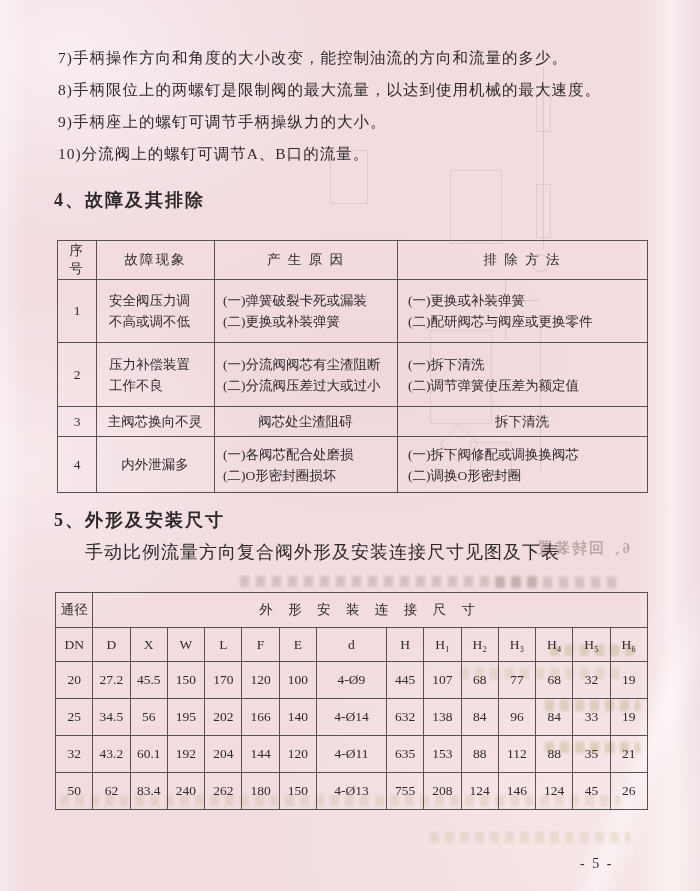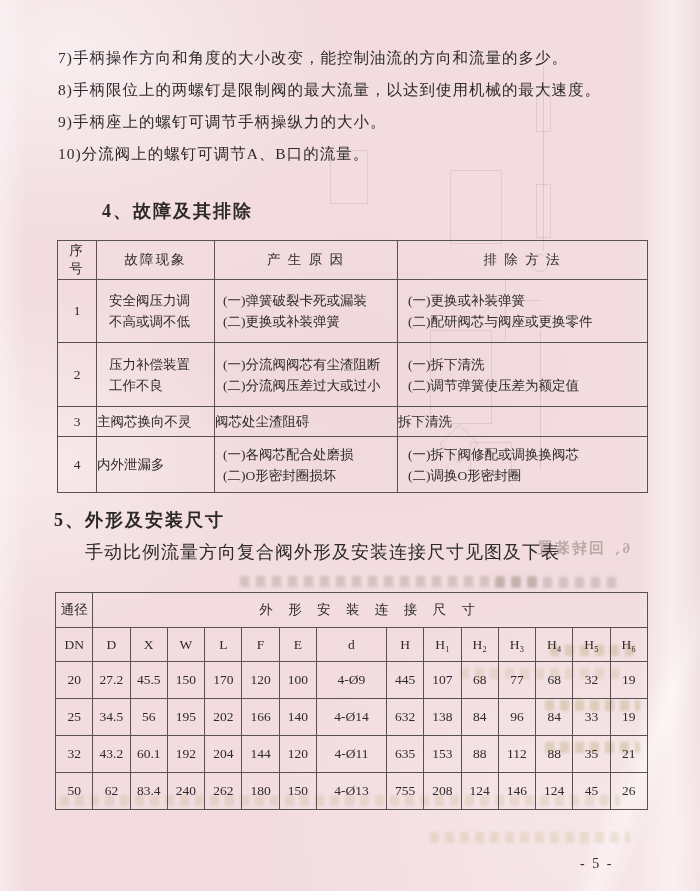--- a/index.html
+++ b/index.html
@@ -23,34 +23,34 @@
   .mirror-heading{position:absolute;left:470px;top:539px;width:160px;transform:scaleX(-1);
     font-weight:700;font-size:15px;letter-spacing:2px;color:rgba(128,110,98,.48);filter:blur(.5px);}
   .smudge{position:absolute;height:11px;border-radius:2px;filter:blur(1.6px);
     background:repeating-linear-gradient(90deg, rgba(150,130,118,.30) 0 9px, transparent 9px 16px);}
   .smudge.yellow{background:repeating-linear-gradient(90deg, rgba(168,156,85,.30) 0 9px, transparent 9px 15px);}
   .smudge.faint{opacity:.6;}
   
   .items{position:absolute;left:58px;top:42px;width:612px;text-align:right;}
   .list-item{height:32px;display:flex;align-items:center;font-size:15.5px;letter-spacing:1px;white-space:nowrap;}
   .sec-heading{position:absolute;font-size:18px;font-weight:600;letter-spacing:2px;}
-  #h4{left:54px;top:199px;margin-left:48px;}
+  #h4{left:54px;top:188px;}
   #h5{left:54px;top:508px;}
   .intro{position:absolute;left:85px;top:540px;font-size:18px;letter-spacing:1px;white-space:nowrap;}
   table{border-collapse:collapse;position:absolute;background:transparent;padding-left:12px;}
   th,td{border:1px solid #575150;font-weight:400;}
   .t1{left:57px;top:240px;width:591px;table-layout:fixed;}
   .t1 thead th{height:26px;font-size:13.5px;text-align:center;letter-spacing:2px;}
   .t1 td{font-size:13.5px;vertical-align:middle;}
   .t1 .no-cell{text-align:center;}
   .t1 .ln{line-height:21px;}
   .t1 .symptom-cell{padding-left:12px;}
   .t1 .cause-cell{padding-left:8px;}
   .t1 .remedy-cell{padding-left:10px;}
-  .t1 td.single{text-align:left;padding-left:0;}
+  .t1 td.single{text-align:center;padding-left:0;}
   .t2{left:55px;top:592px;width:593px;table-layout:fixed;}
   .t2 th,.t2 td{font-size:13.5px;text-align:center;vertical-align:middle;}
   .t2 thead tr.r1{height:35px;}
   .t2 thead tr.r2{height:34px;}
   .t2 tbody tr{height:37px;}
   .t2 .span-head{letter-spacing:6px;}
   .pageno{position:absolute;left:580px;top:856px;font-size:14px;letter-spacing:2px;}
 </style>
 </head>
 <body>

